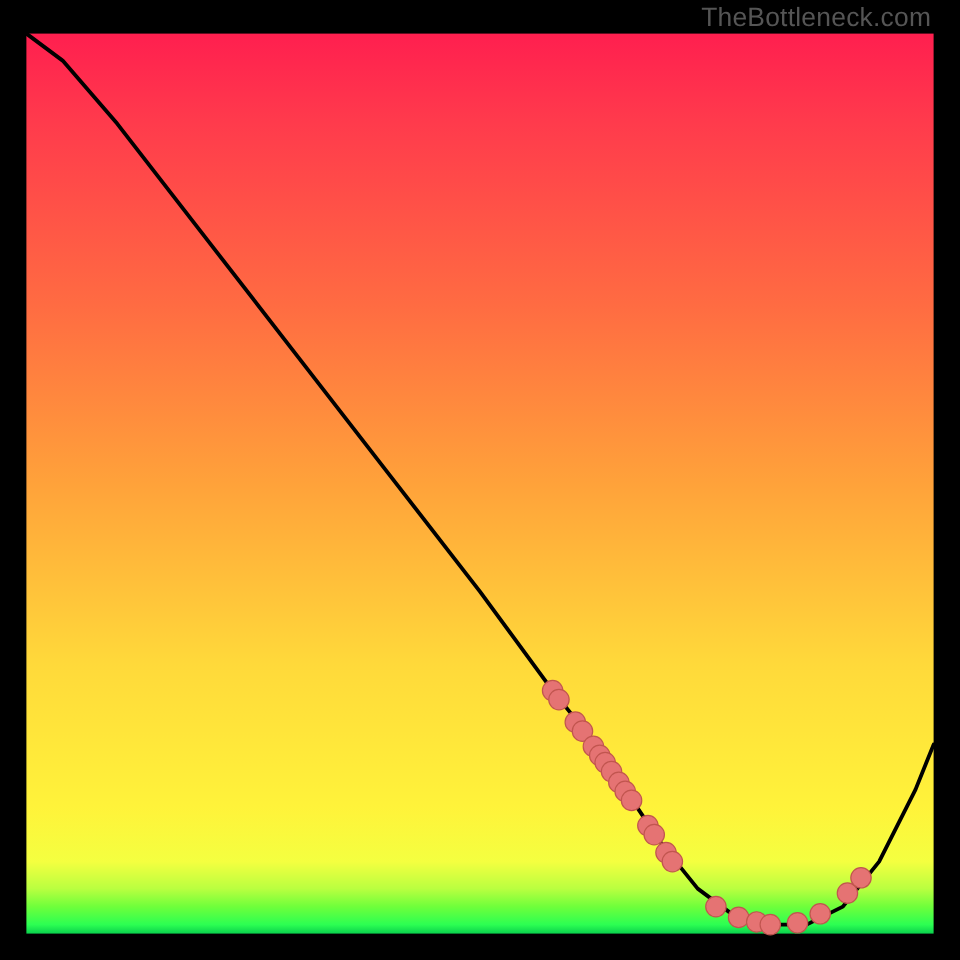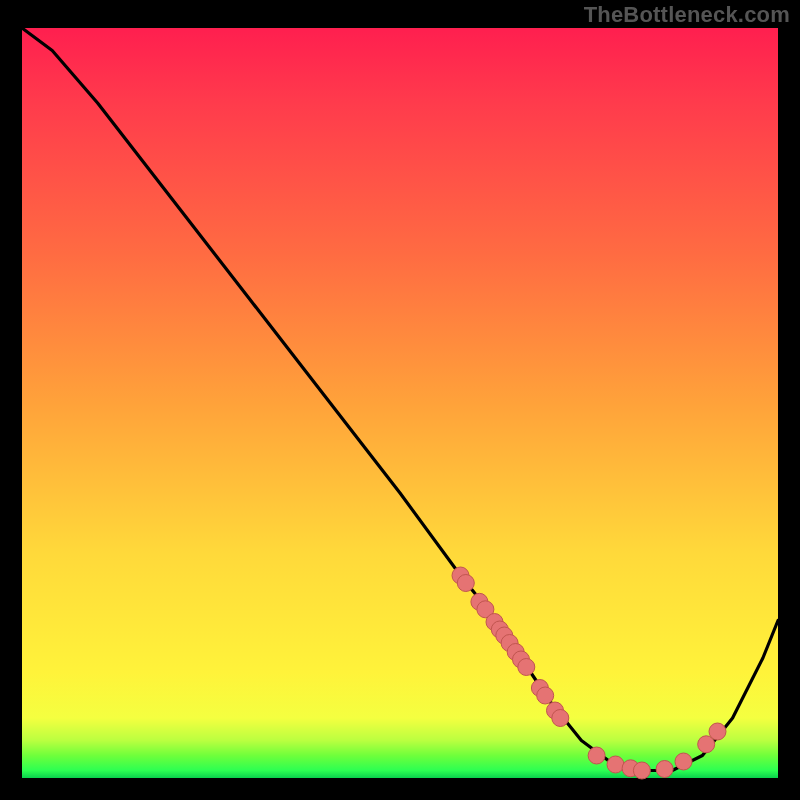--- a/index.html
+++ b/index.html
@@ -12,24 +12,24 @@
     overflow: hidden;
   }
   .stage {
     position: relative;
     width: 800px;
     height: 800px;
   }
   .watermark {
     position: absolute;
     top: 2px;
-    right: 10px;
+    right: 24px;
     color: #555;
     font-size: 22px;
-    font-weight: 700;
+    font-weight: 400;
     letter-spacing: 0.2px;
     z-index: 5;
   }
   .plot {
     position: absolute;
     left: 22px;
     top: 28px;
     width: 756px;
     height: 750px;
     

